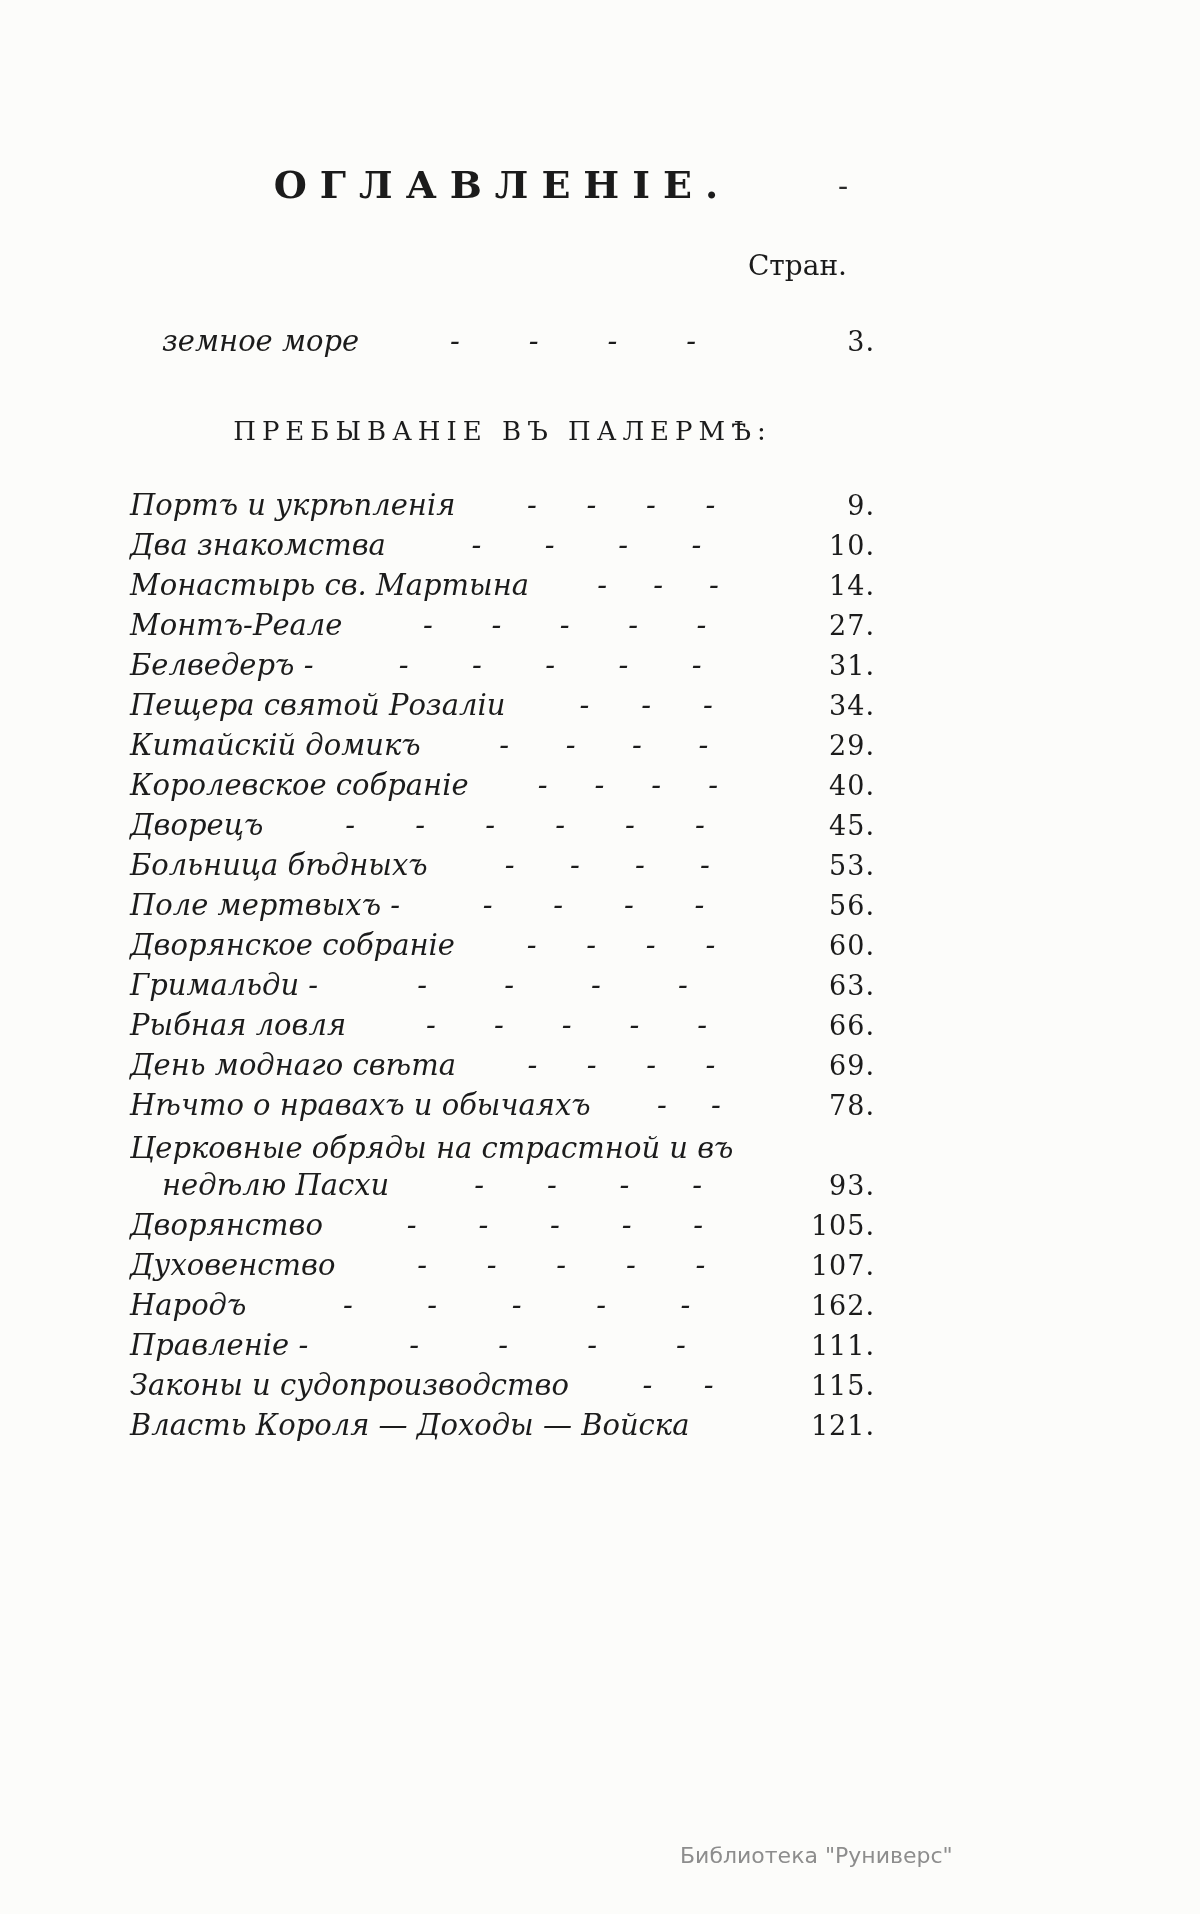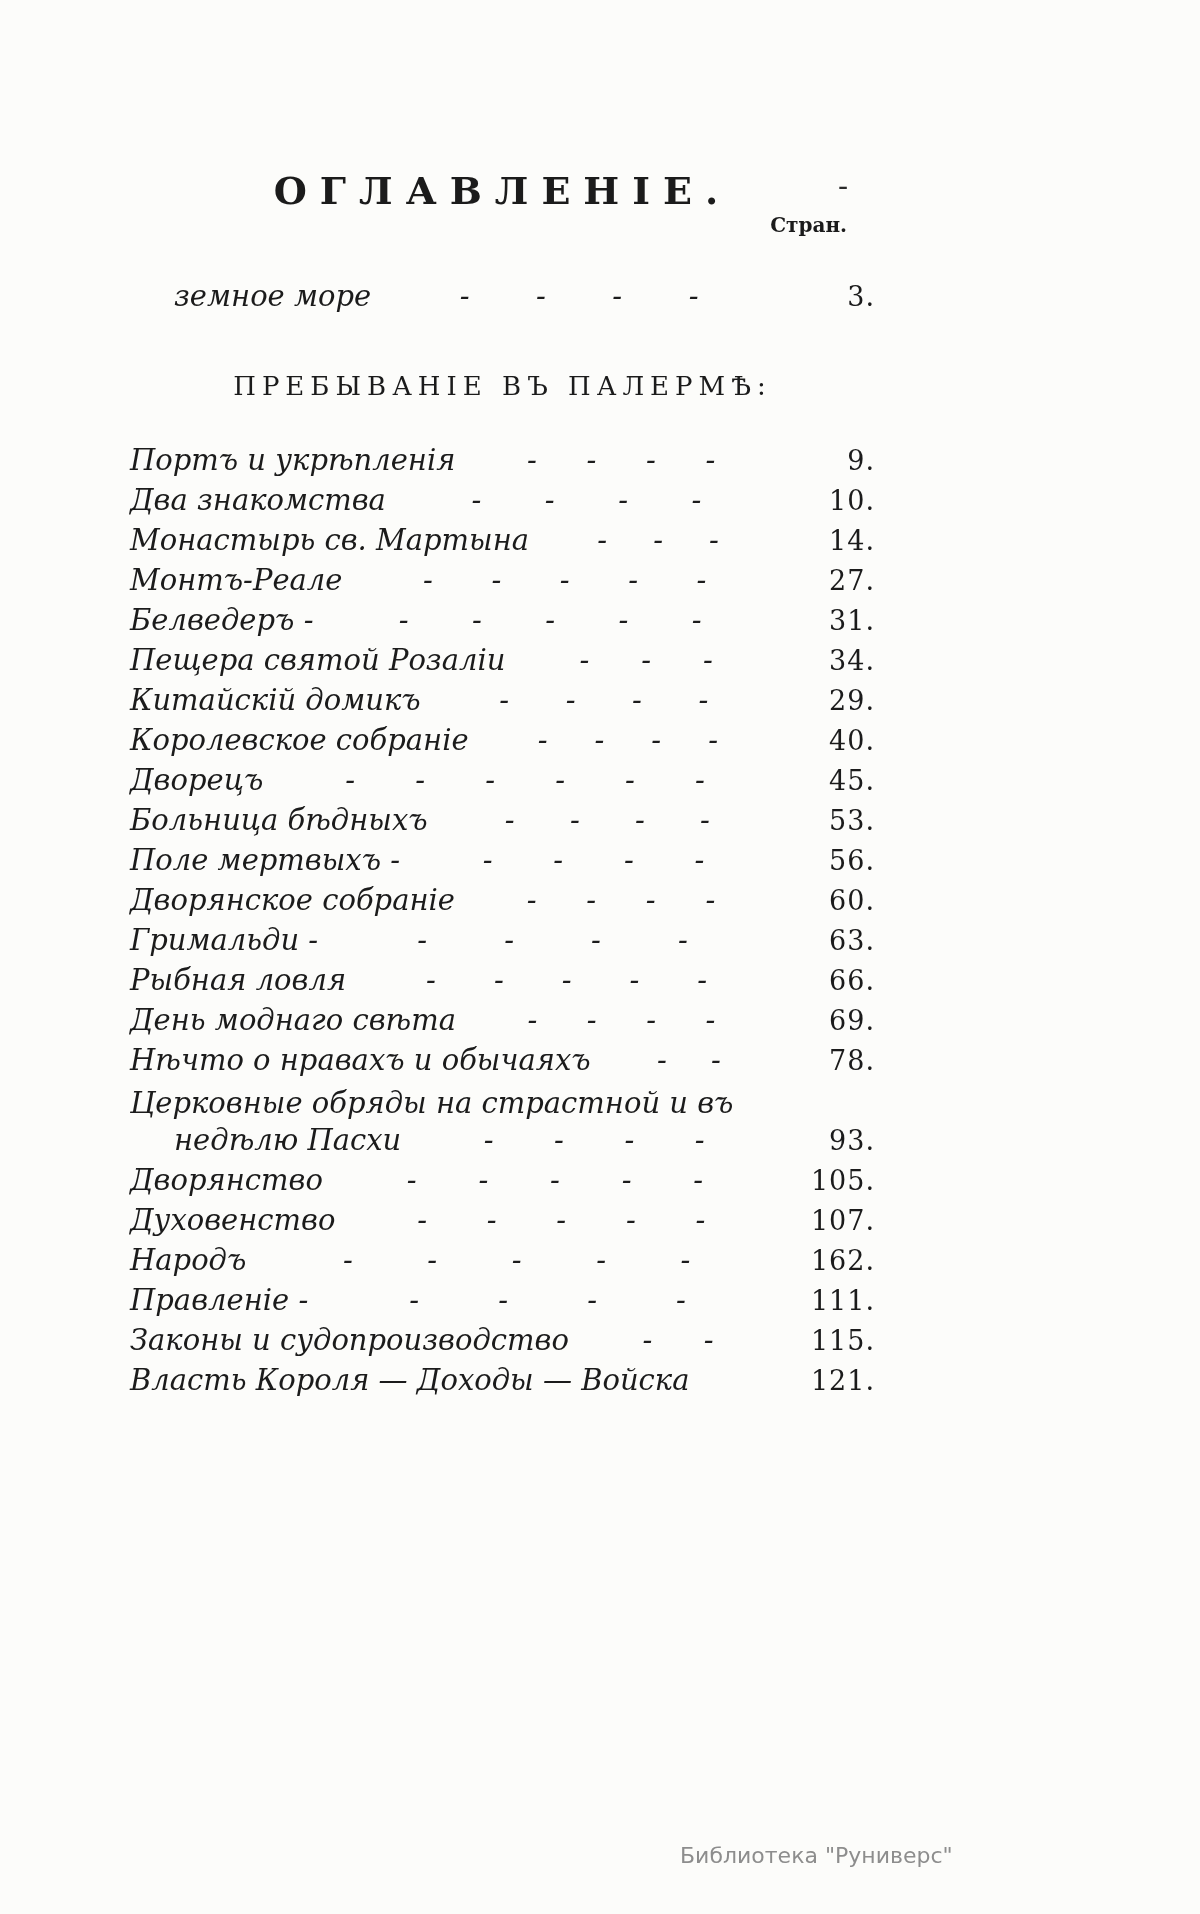--- a/index.html
+++ b/index.html
@@ -7,41 +7,42 @@
     position:relative;
     width:1200px;height:1914px;
     margin:0 auto;
     background:#fcfcfa;
     font-family:"DejaVu Serif","Liberation Serif",serif;
     color:#1b1b1b;
     overflow:hidden;
   }
   .content{
     position:absolute;
-    left:130px;top:168px;
+    left:130px;top:162px;
     width:745px;
   }
   .doc-title{
     text-align:center;
     font-size:38px;
     font-weight:bold;
     letter-spacing:13px;
     white-space:nowrap;
   }
   .scan-dash{
     position:absolute;
     left:838px;top:168px;
     font-size:30px;
     color:#2a2a2a;
   }
   .stran-row{
+    margin-top:42px;
     text-align:right;
     padding-right:28px;
-    font-size:20px;
-    font-weight:bold;
+    font-size:28px;
+    font-weight:normal;
   }
   .pre-entries{margin-top:42px;}
   .section-heading{
     margin-top:52px;
     margin-bottom:42px;
     text-align:center;
     font-size:26px;
     letter-spacing:6px;
     white-space:nowrap;
   }
@@ -49,21 +50,21 @@
   .toc-line{
     display:flex;
     align-items:baseline;
     height:40px;
   }
   .toc-line1{
     height:40px;
     line-height:40px;
     white-space:nowrap;
   }
-  .toc-line.indent{margin-left:44px;}
+  .toc-line.indent{margin-left:32px;}
   .toc-title{white-space:nowrap;}
   .toc-dashes{
     flex:1;
     display:flex;
     justify-content:space-evenly;
     padding:0 22px;
     min-width:20px;
   }
   .toc-page{
     width:88px;

